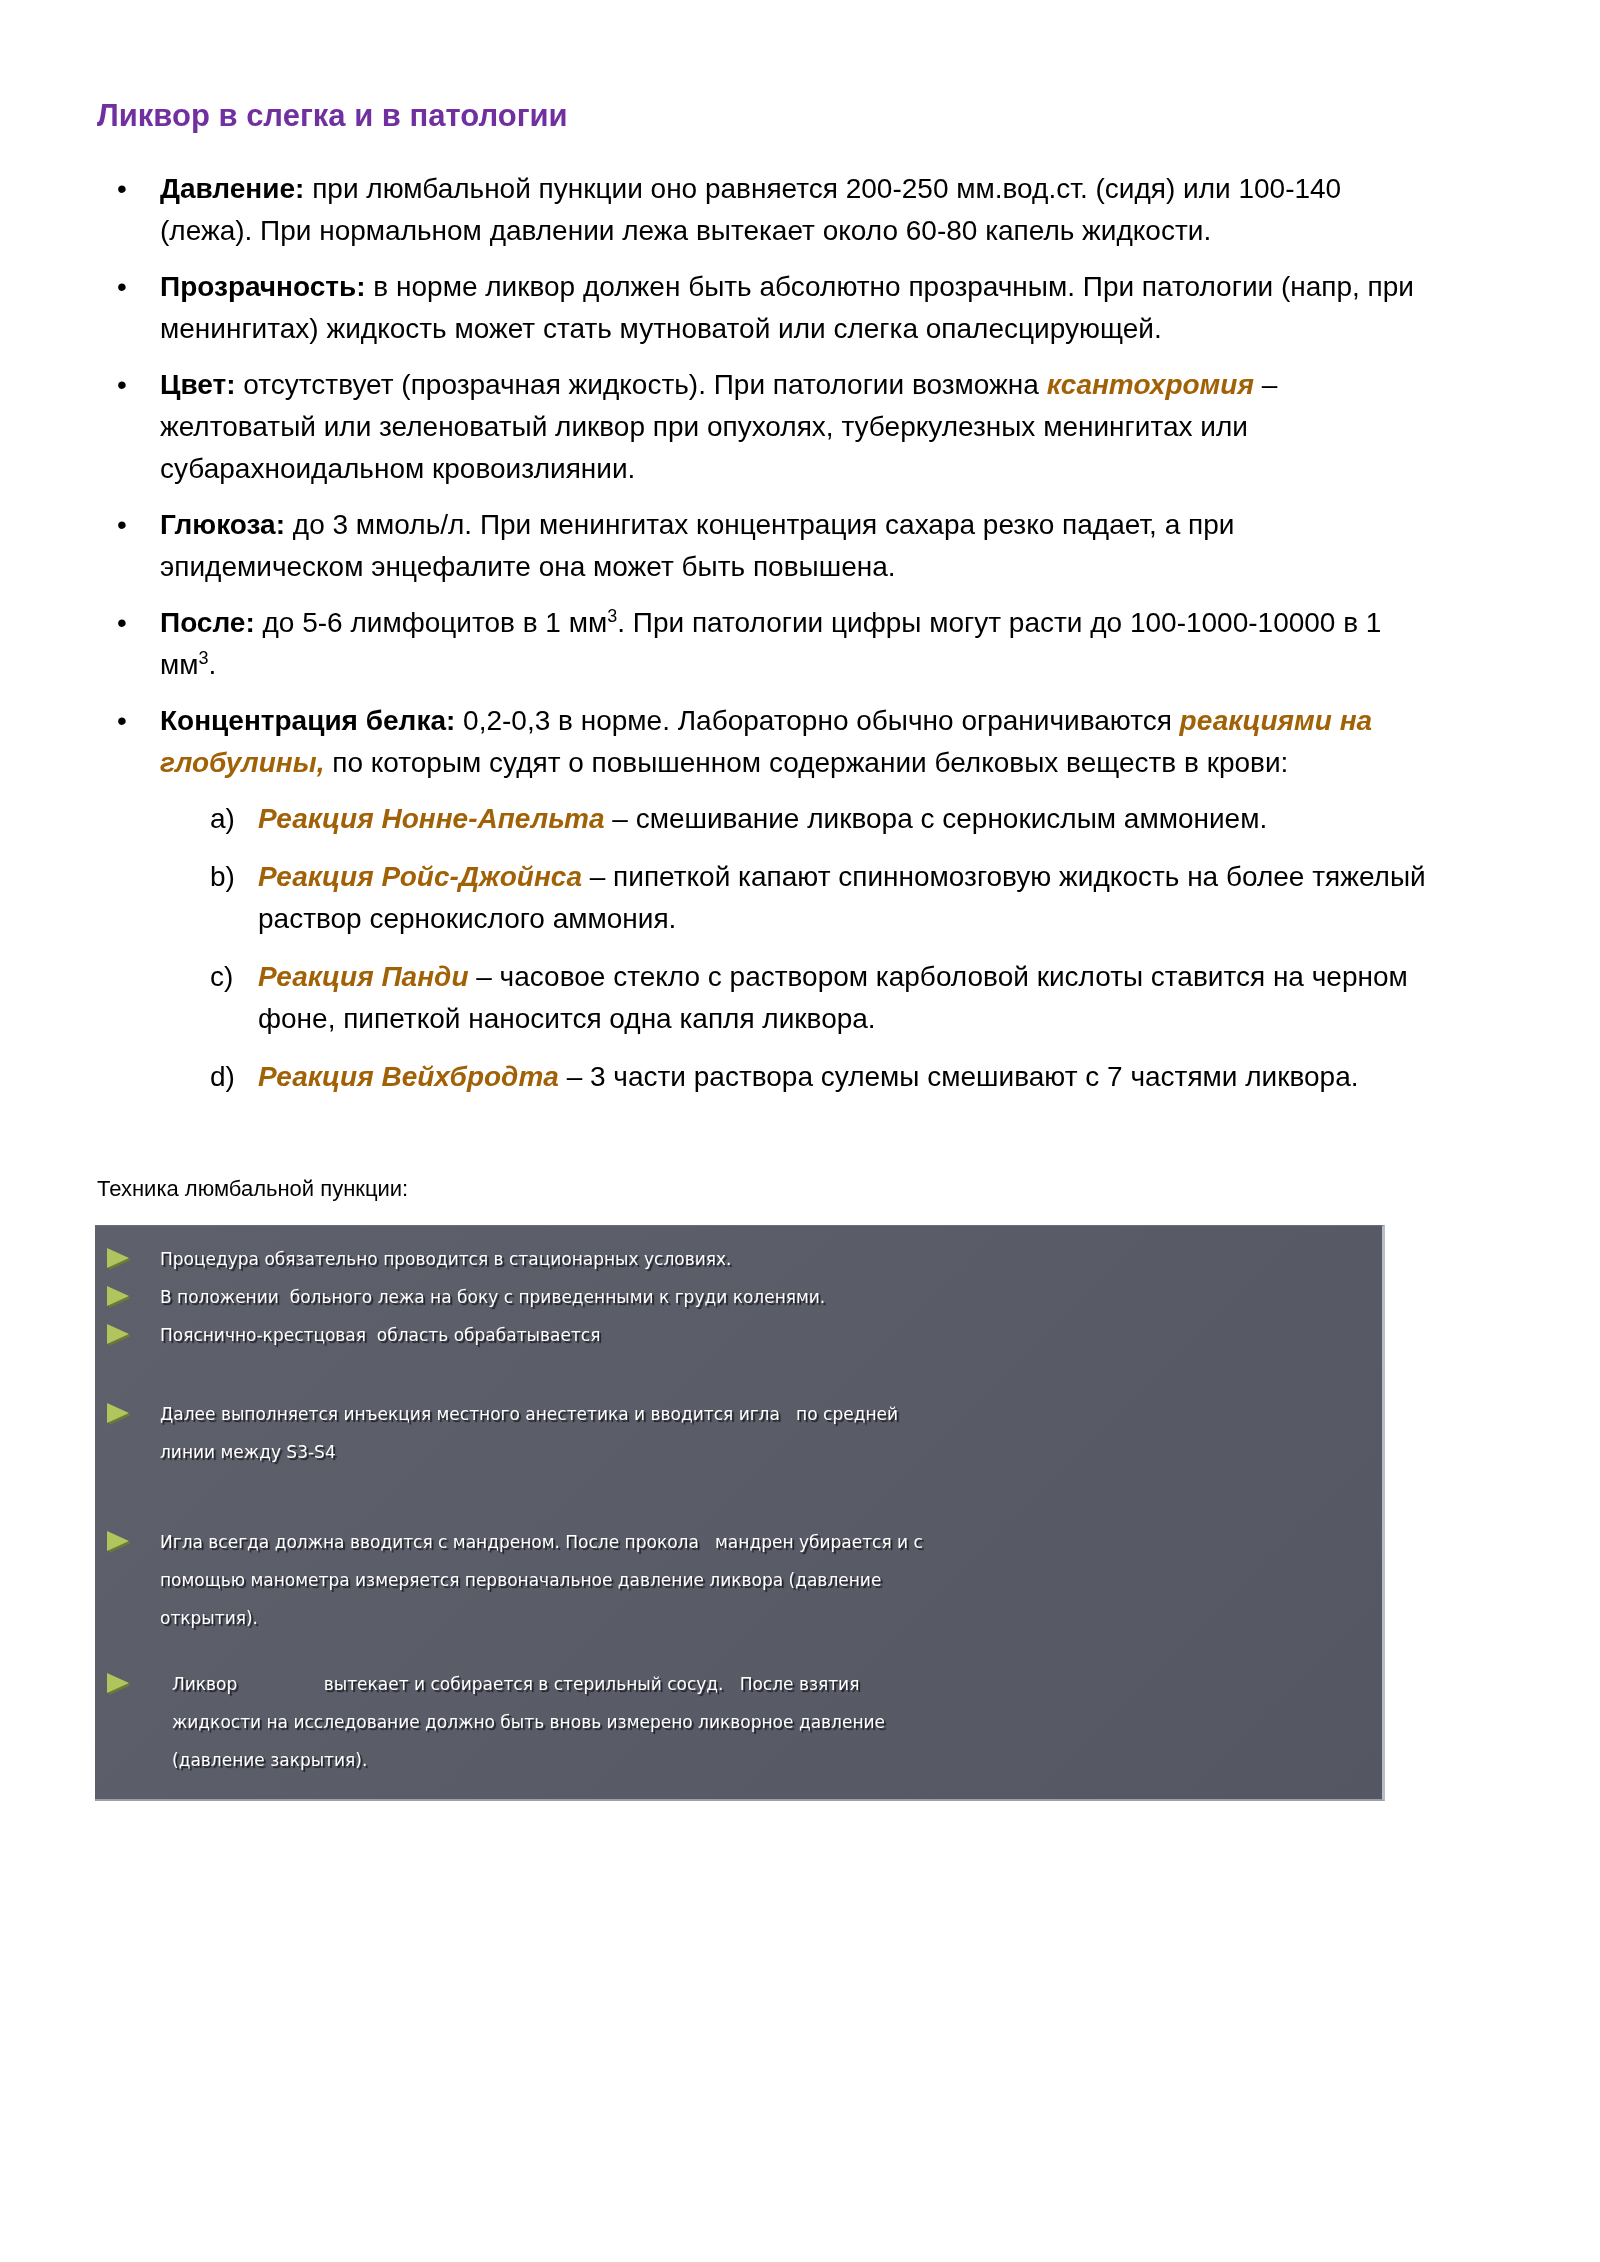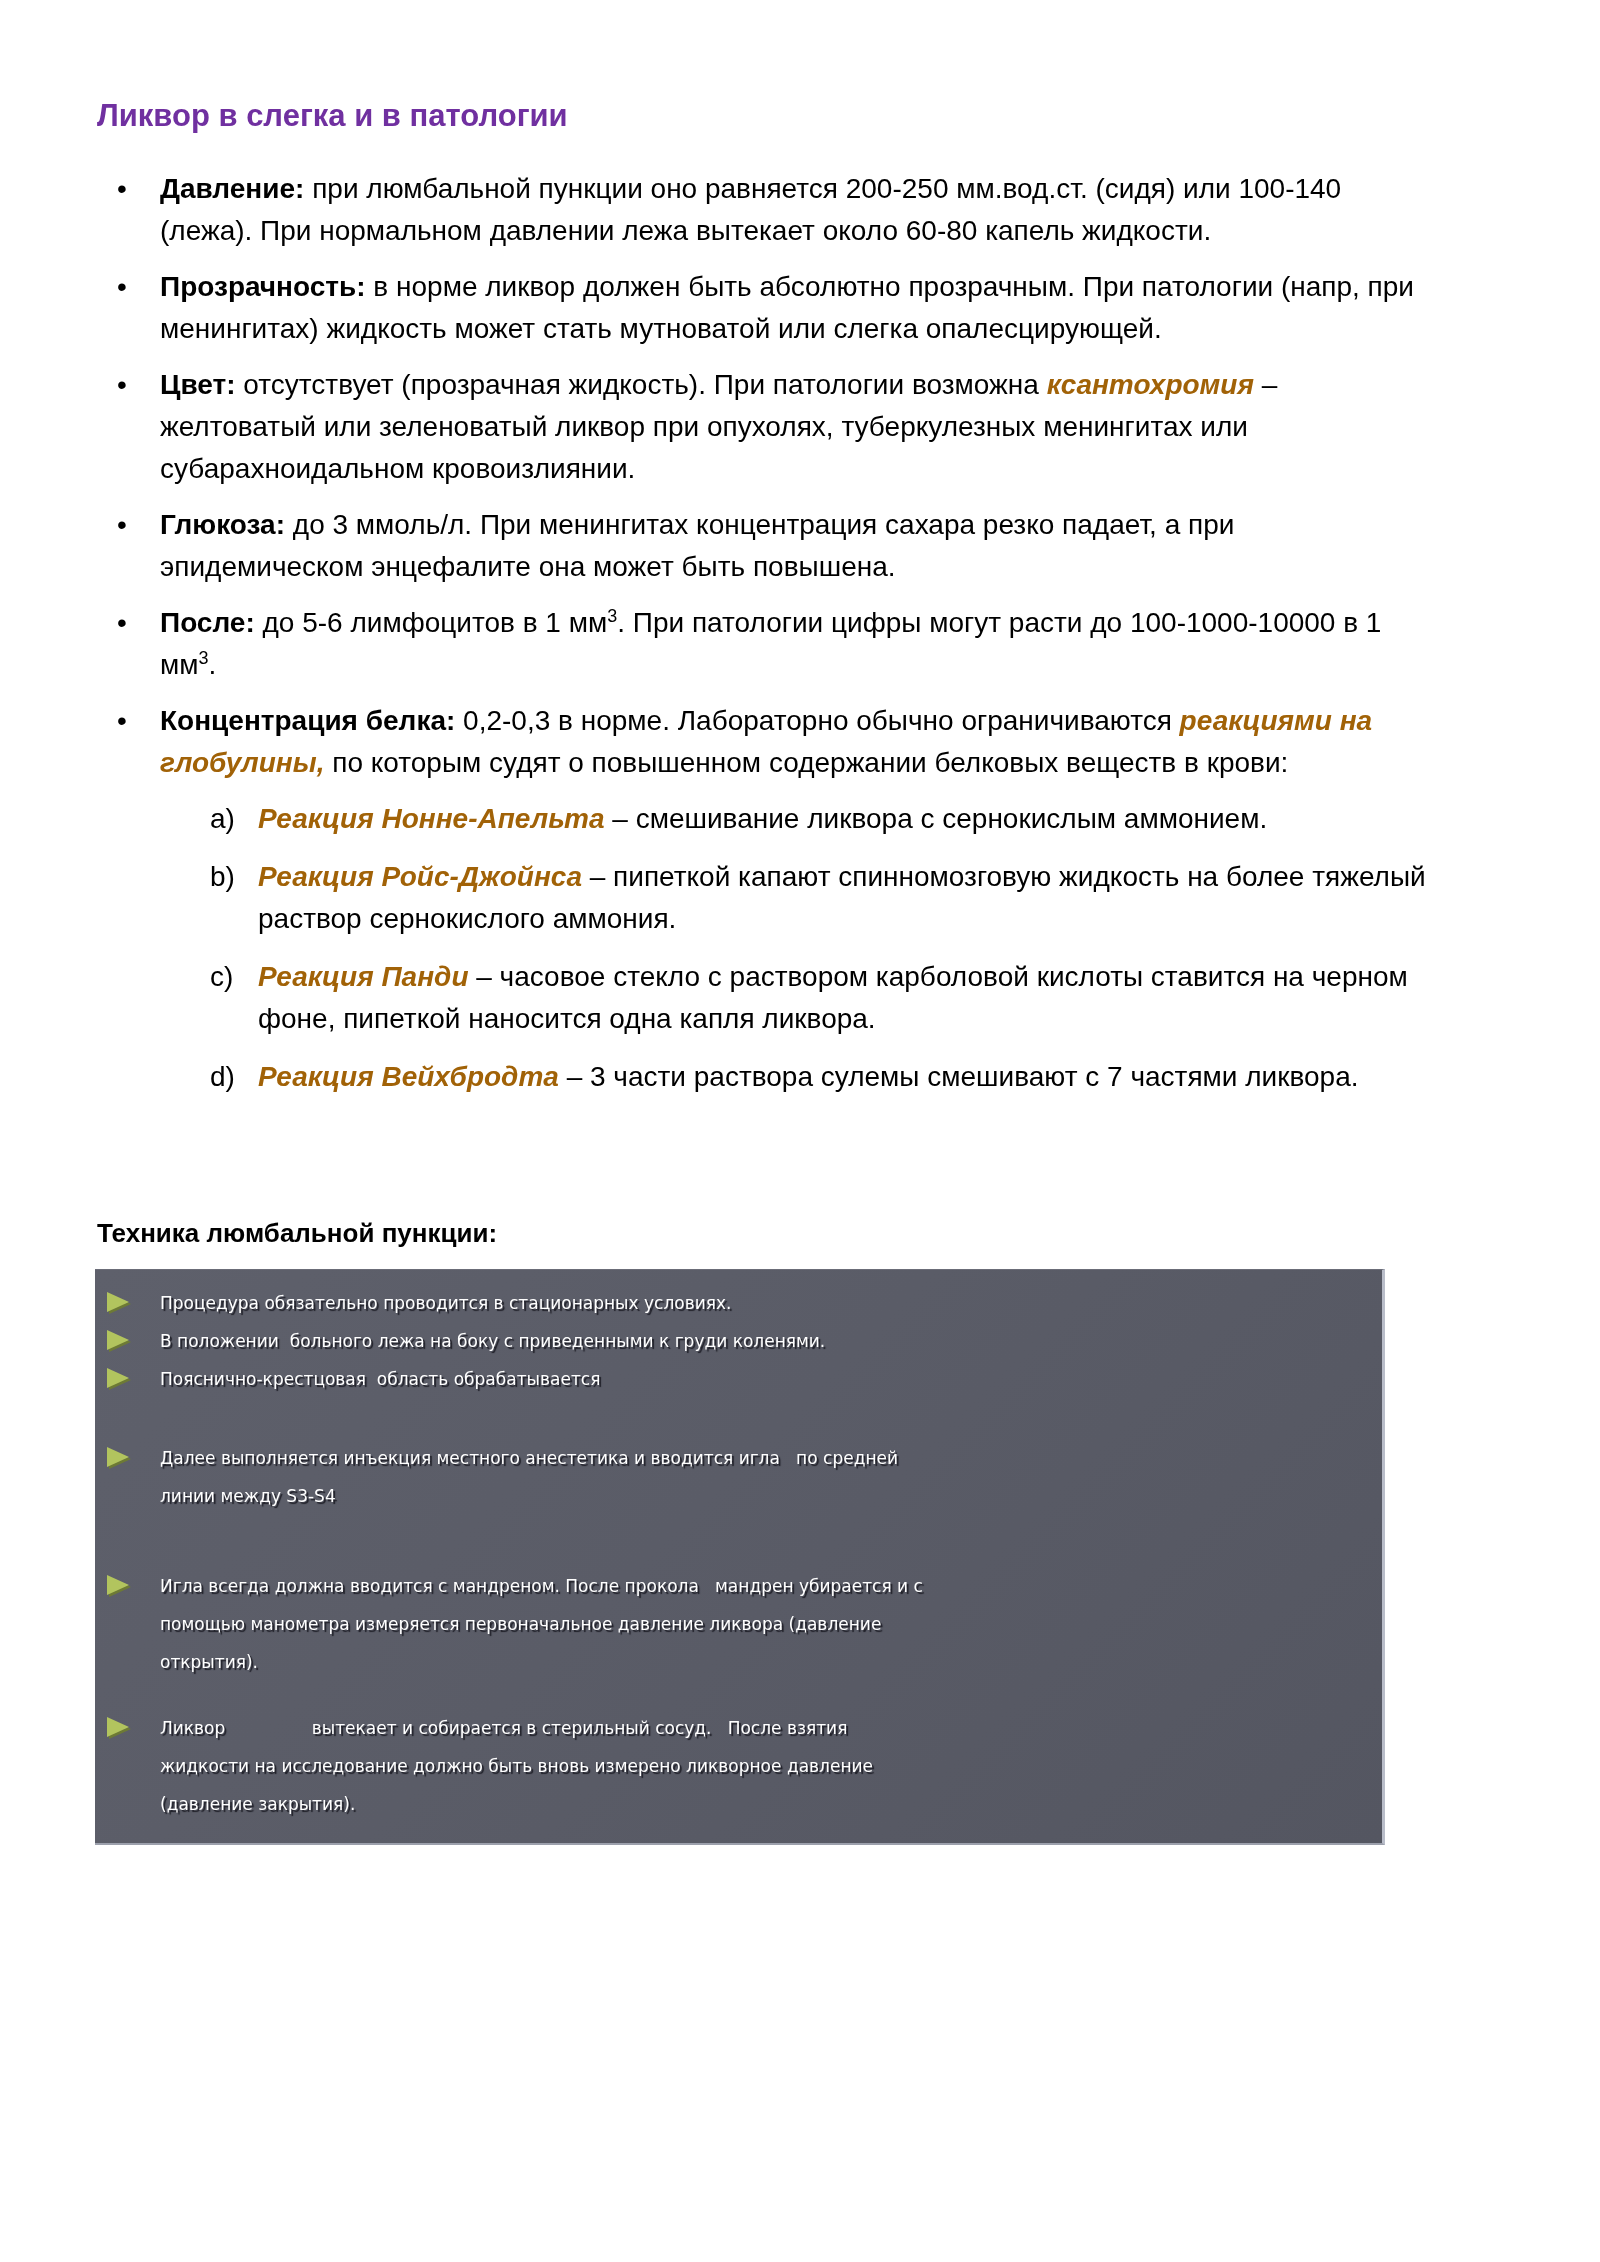--- a/index.html
+++ b/index.html
@@ -30,22 +30,22 @@
 
   
   .rlist{margin:6px 0 0 113px;}
   .rrow{
     display:grid;grid-template-columns:48px 1180px;
     font-size:28px;line-height:42px;margin:0 0 16px 0;
   }
 
   
   .h2{
-    font-size:26px;font-weight:bold;line-height:38px;color:#000;
-    margin:116px 0 0 0;
+    font-size:22px;font-weight:normal;line-height:38px;color:#000;
+    margin:72px 0 0 0;
   }
 
   
   .slide{
     margin:17px 0 0 -2px;width:1290px;box-sizing:border-box;
     background:linear-gradient(135deg,#5e606b 0%,#5a5c67 45%,#545661 100%);
     border-right:3px solid #b9bdc9;
     border-bottom:2px solid #9ca0ac;
     border-top:1px solid #6b6d78;
     padding:14px 28px 20px 0;
@@ -62,21 +62,21 @@
   }
   .arrow{
     width:0;height:0;margin:8px 0 0 12px;
     border-top:10px solid transparent;
     border-bottom:10px solid transparent;
     border-left:22px solid #b2c45e;
     filter:drop-shadow(2px 2px 0 #6d7a35);
   }
   .mt1{margin-top:41px;}
   .mt2{margin-top:52px;}
-  .mt3{margin-top:28px;}
+  .mt3{margin-top:28px;gap:12px;}
   .mt4{margin-top:22px;}
 </style>
 </head>
 <body>
 
 <div class="doc">
 
   <div class="h1">Ликвор в слегка и в патологии</div>
 
   <div class="blist">

